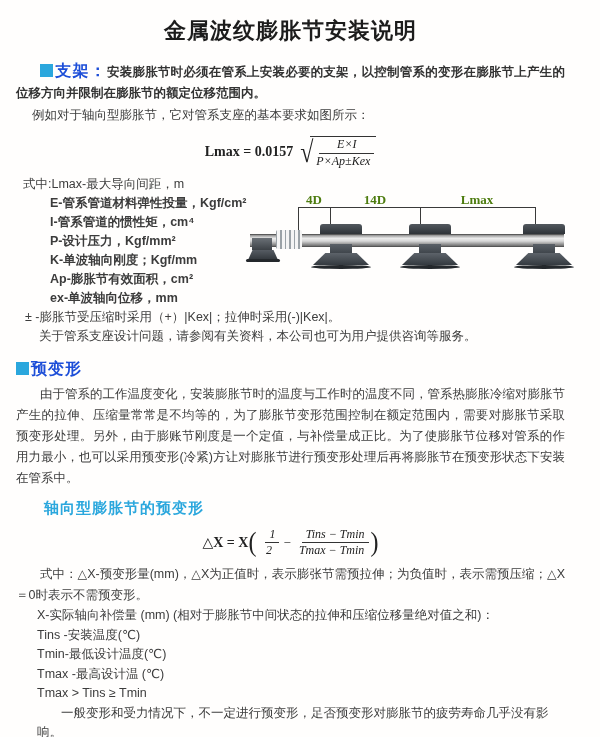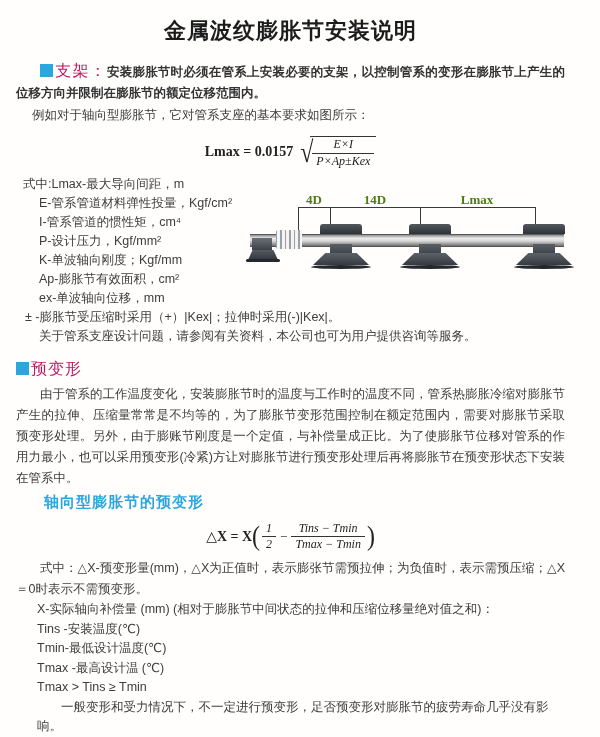--- a/index.html
+++ b/index.html
@@ -22,23 +22,23 @@
     letter-spacing:1px;
   }
   .sq{
     display:inline-block;
     width:13px;height:13px;
     background:#2ba7dd;
     margin-right:2px;
     vertical-align:-1px;
   }
   .sec-head{
-    color:#be185d;
+    color:#1d4ed8;
     font-size:16px;
-    font-weight:normal;
+    font-weight:bold;
     letter-spacing:1px;
   }
   .para{
     font-size:12.5px;
     line-height:21px;
     text-align:justify;
     margin:0;
   }
   .lead{ text-indent:24px; }
   .bold-intro{ font-weight:bold; color:#333; }
@@ -54,21 +54,21 @@
   .formula .lhs{ font-weight:bold; font-size:14px;margin-top:10px; }
   .frac{
     display:inline-block;
     vertical-align:middle;
     text-align:center;
     font-size:12px;
     font-style:italic;
     line-height:1.15;
     margin:0 2px;
   }
-  .frac .num{ display:block; border-bottom:1px solid #333; padding:0 4px 1px 4px; }
+  .frac .num{ display:block; border-bottom:1px solid #333; padding:0 4px 1px 4px;margin-left:7px; }
   .frac .den{ display:block; padding:1px 4px 0 4px; }
   .rad{
     display:inline-block;
     font-size:24px;
     vertical-align:middle;
     transform:scaleY(1.25);
     margin:0 -3px 0 3px;
     font-weight:400;
   }
   .radicand{
@@ -83,38 +83,38 @@
     font-size:24px;
     vertical-align:middle;
     font-weight:400;
     transform:scaleY(1.1);
   }
   .op{ display:inline-block; vertical-align:middle; font-size:13px; margin:0 2px; }
 
   
   .defs{ font-size:12.5px; line-height:19px; }
   .def-eq{ margin-left:7px; }
-  .def-item{ margin-left:23px; }
+  .def-item{ margin-left:34px;font-weight:bold; }
   .def-pm{ margin-left:9px; }
   .def-close{ margin-left:23px; }
 
   .defs2{ font-size:12.5px; line-height:19.5px; }
   .def2{ margin-left:21px; }
   .note-line{ margin-left:21px; text-indent:24px; }
 
   
   .sec2-head{ margin:13px 0 4px 0; }
   .sec2-head .sec-head{ font-size:16px; }
   .sub-head{
     color:#2ba7dd;
     font-size:15px;
     font-weight:bold;
     letter-spacing:1px;
   }
-  .sub-head.axial{ margin:4px 0 4px 28px; }
+  .sub-head.axial{ margin:10px 0 4px 28px; }
   .explain{ margin-top:6px; text-indent:24px; }
 
   
   .figure{
     position:absolute;
     left:250px; top:190px;
     width:322px; height:90px;
   }
   .dim-line{
     position:absolute; left:48px; top:17px;

